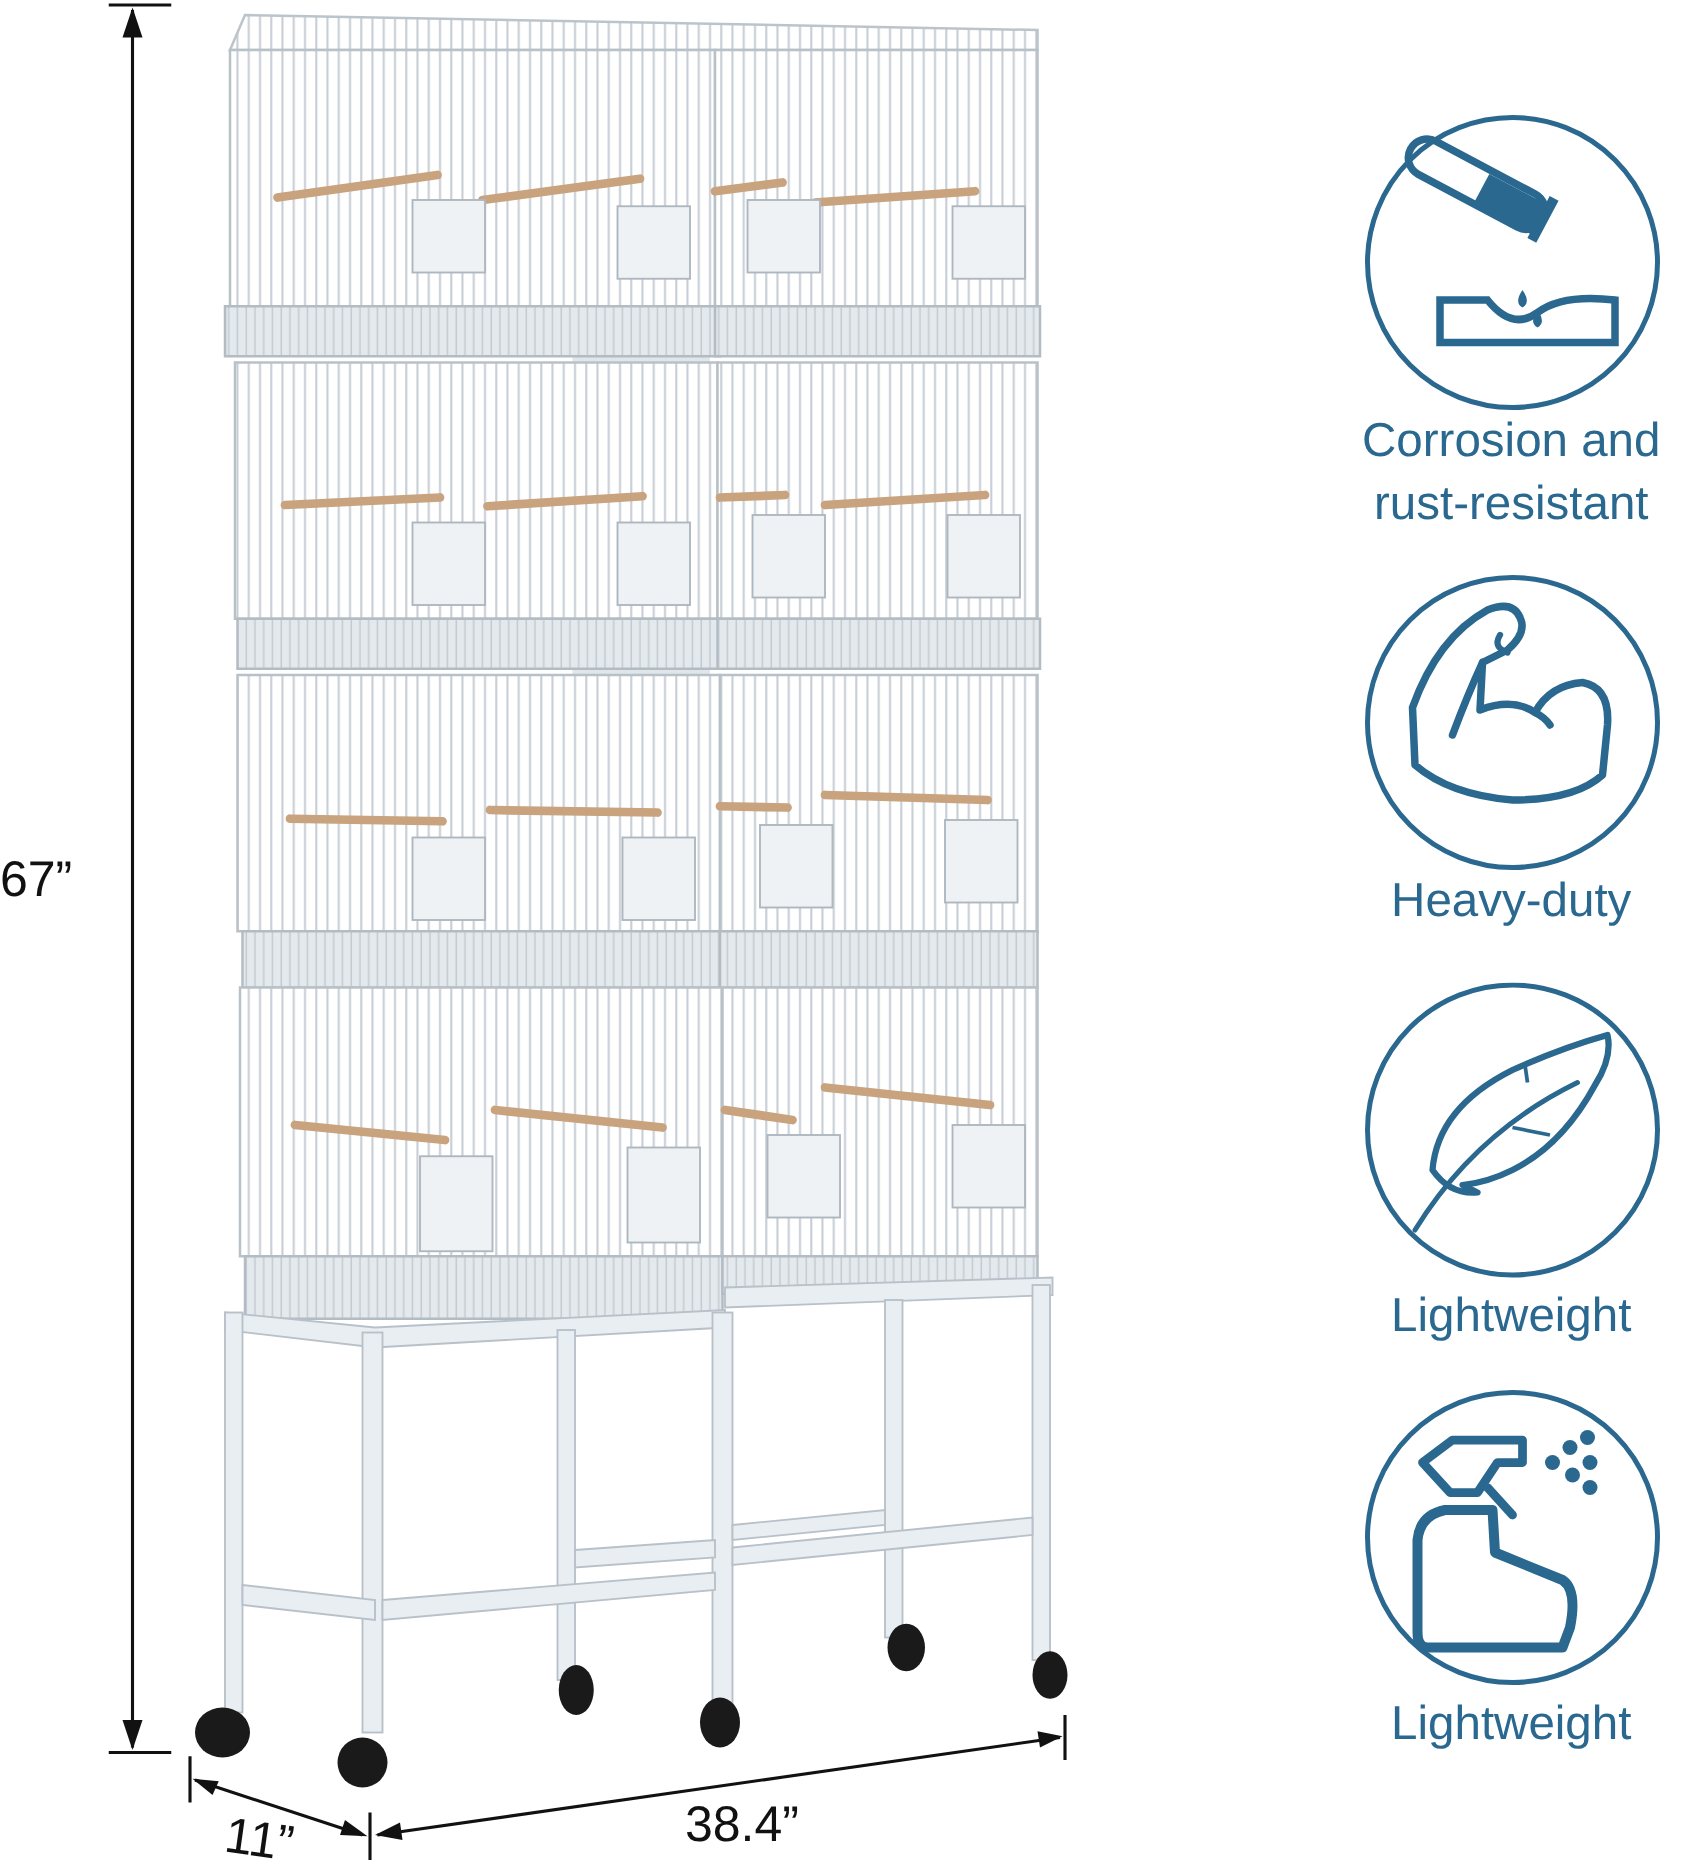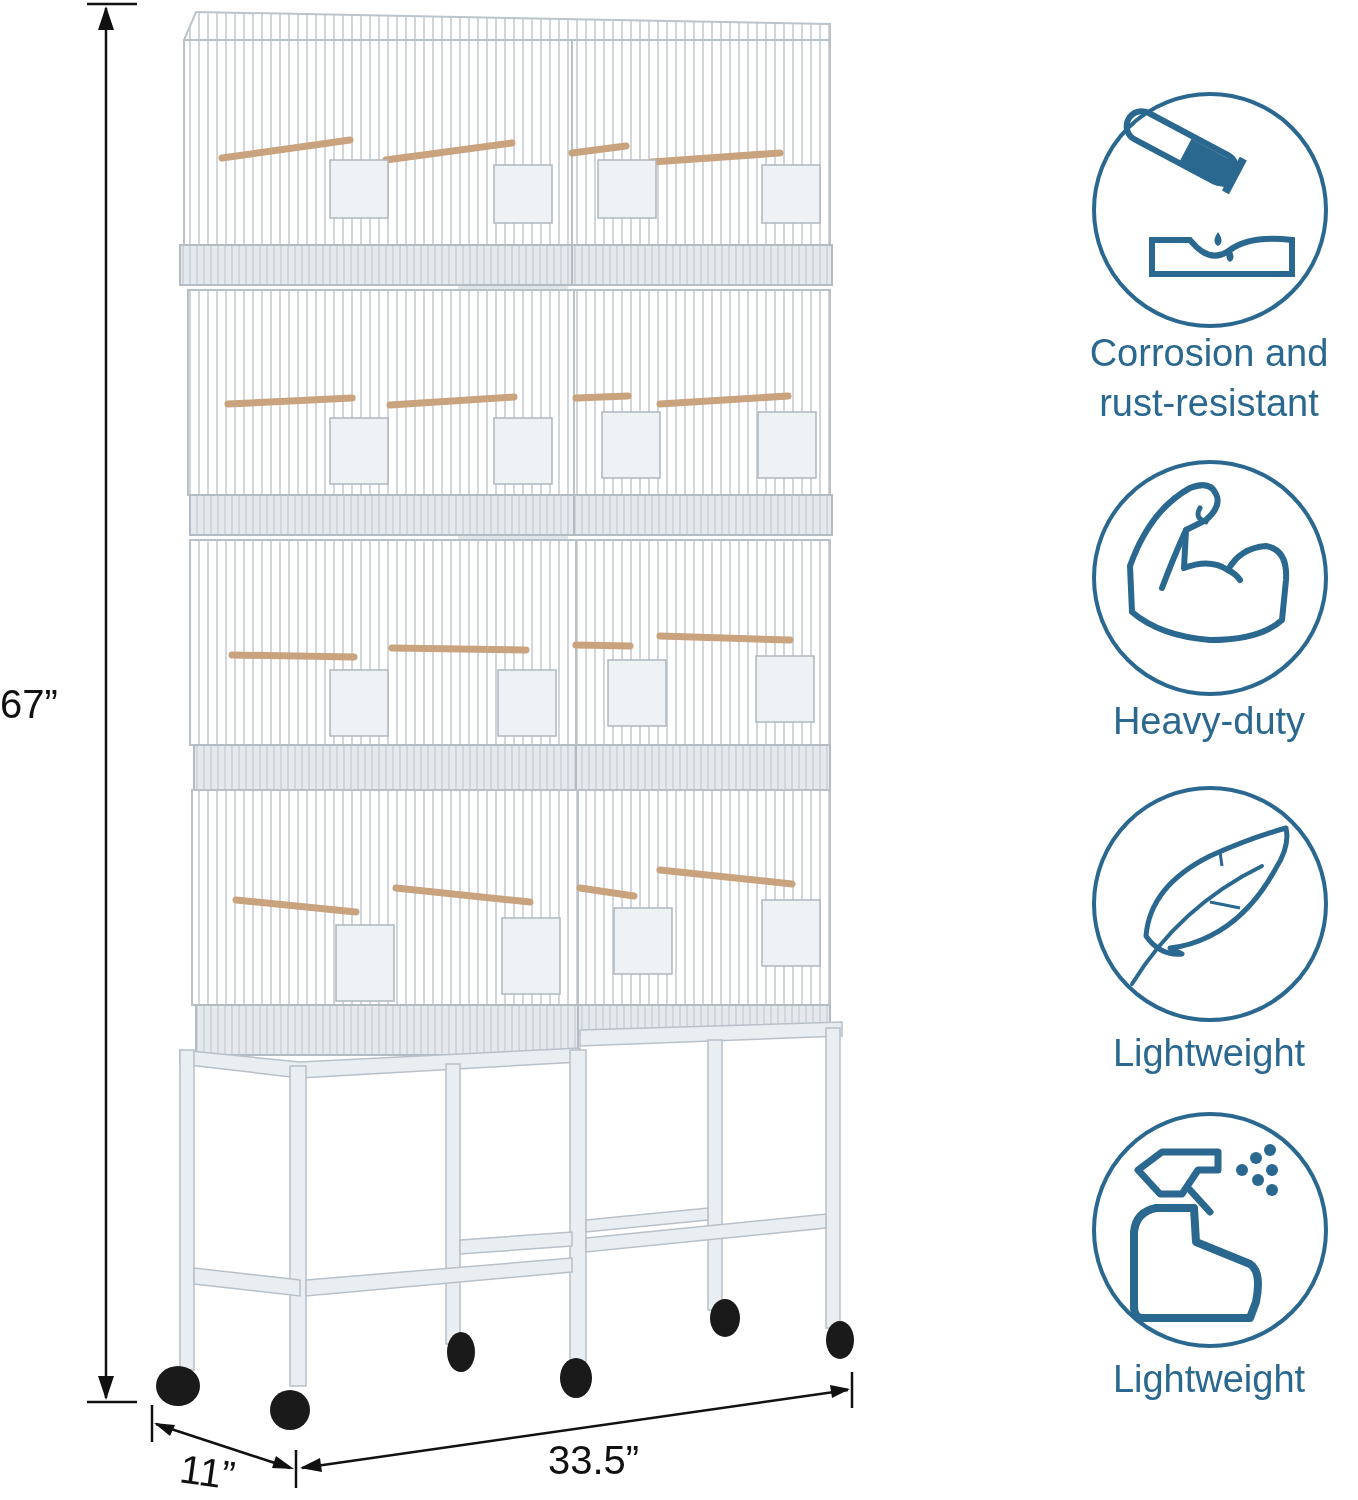--- a/index.html
+++ b/index.html
@@ -146,21 +146,21 @@
       <polygon points="154,1423 175,1425 170,1436" stroke="none"></polygon>
       <polygon points="294,1469 272,1468 276,1456" stroke="none"></polygon>
       <line x1="302" y1="1468" x2="848" y2="1390"></line>
       <polygon points="300,1468 320,1458 322,1472" stroke="none"></polygon>
       <polygon points="850,1389 830,1385 832,1398" stroke="none"></polygon>
     </g>
   </svg>
 
   <div class="dim-label dim-height">67”</div>
   <div class="dim-label dim-depth">11”</div>
-  <div class="dim-label dim-width">33.5”</div>
+  <div class="dim-label dim-width">38.4”</div>
 </div>
 
 <div class="features">
 
   <div class="feature" style="top:90px;">
     <svg class="icon-circle" style="top:0;" viewBox="0 0 240 240">
       <circle cx="120" cy="120" r="116" fill="none" stroke="#2a6890" stroke-width="4"></circle>
       <g transform="rotate(28 90 60)">
         <rect x="30" y="42" width="120" height="30" rx="15" fill="none" stroke="#2a6890" stroke-width="6"></rect>
         <path d="M95 45 L150 45 L150 72 L95 72 Z" fill="#2a6890"></path>

